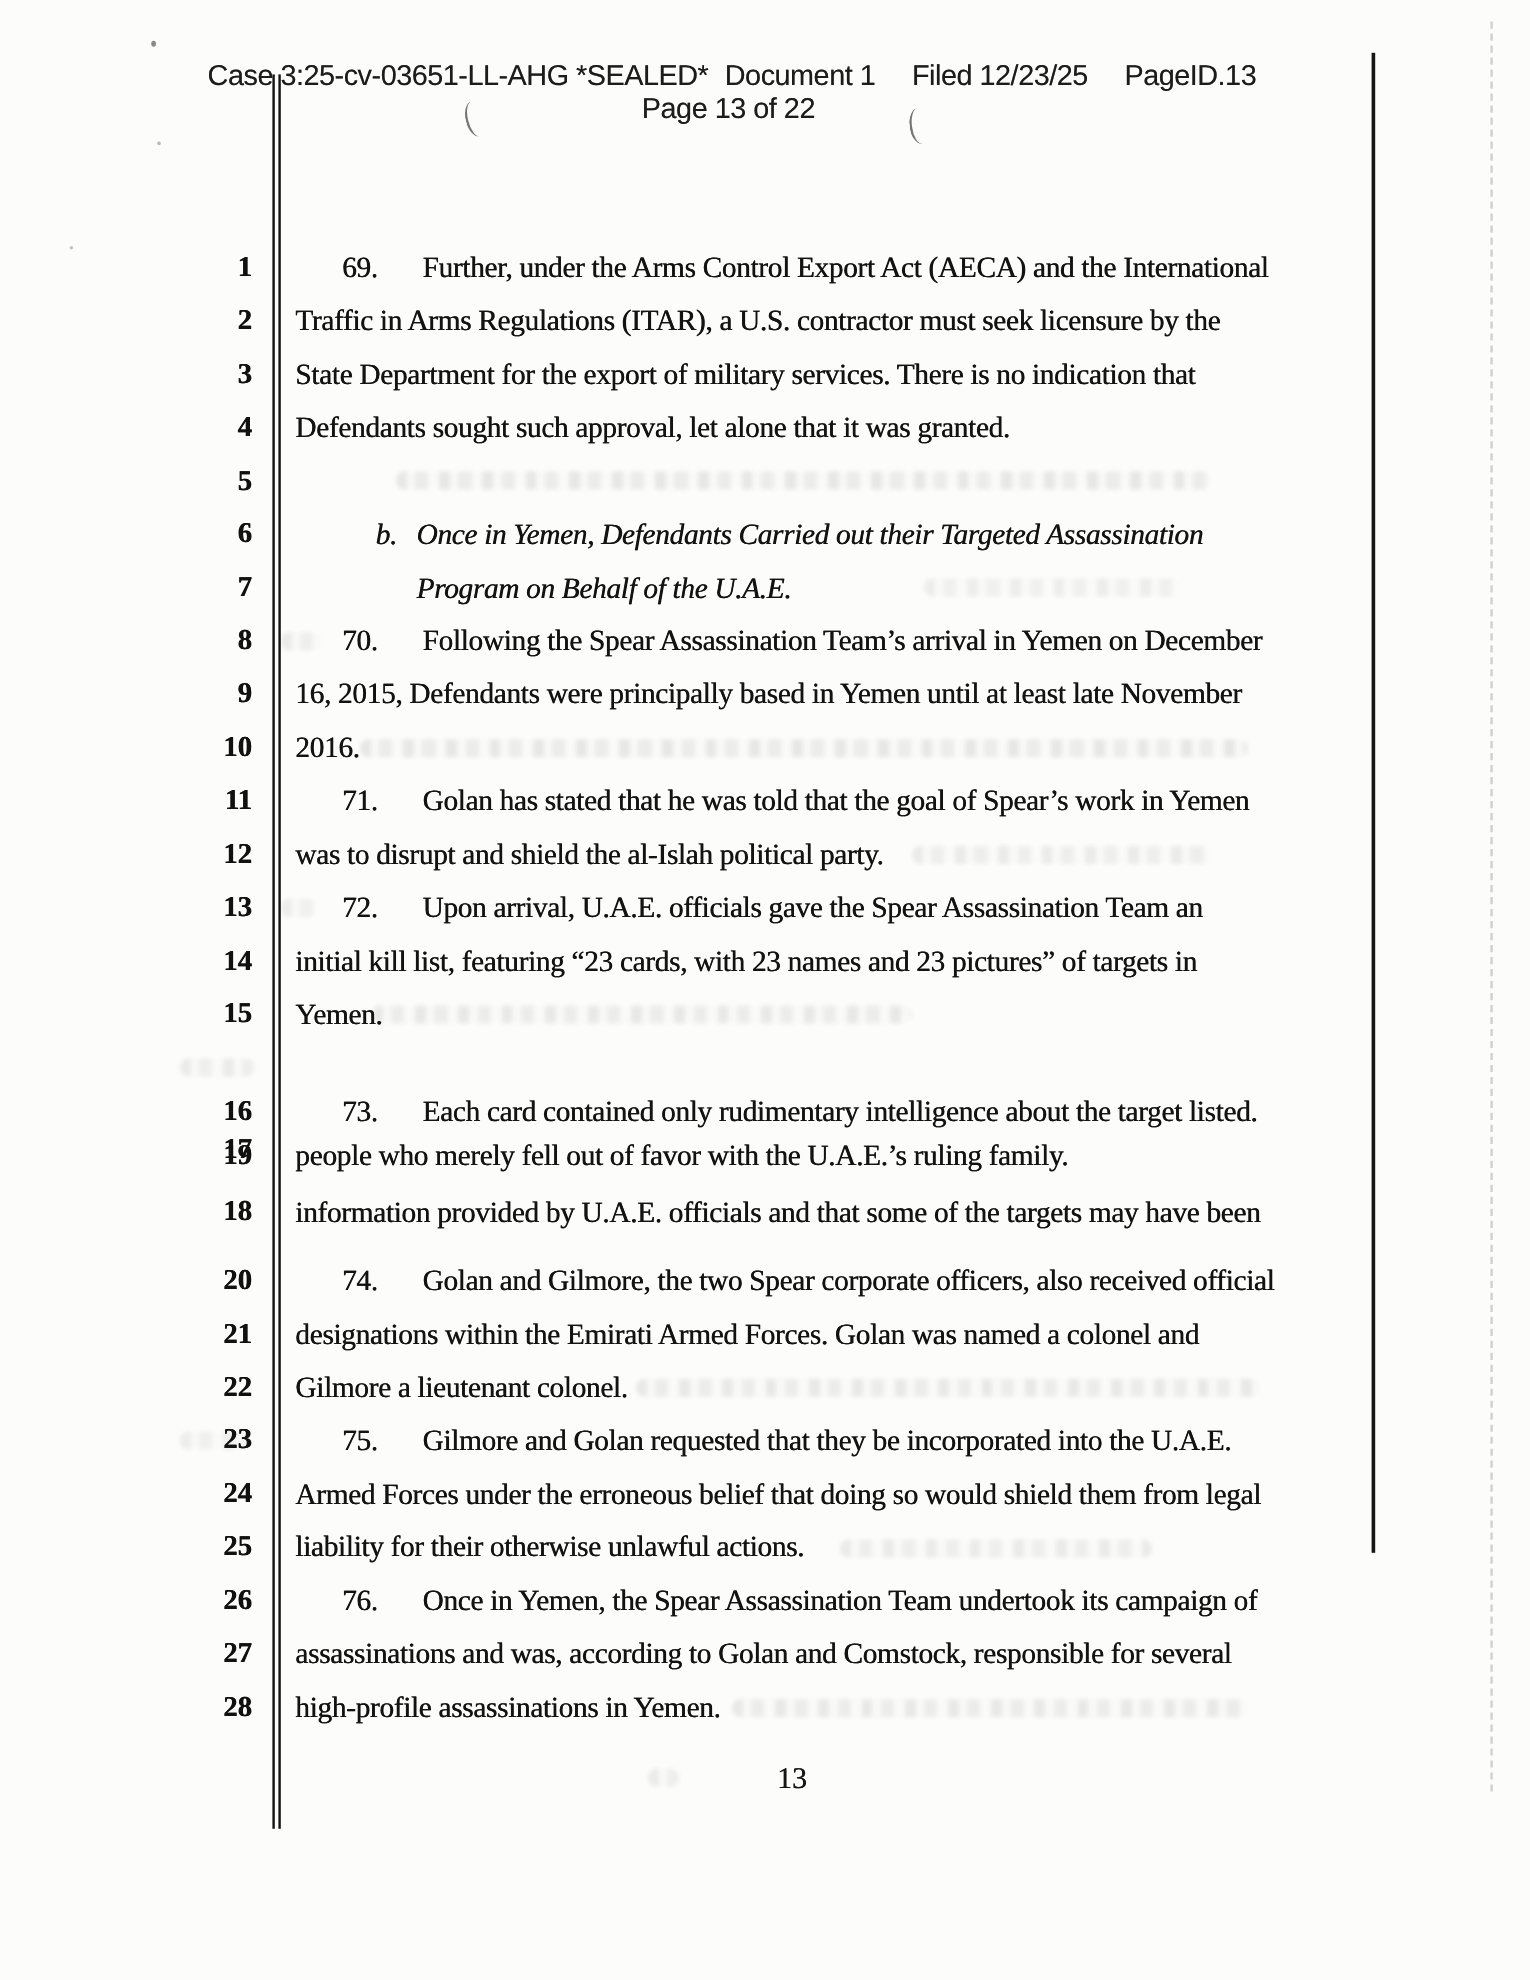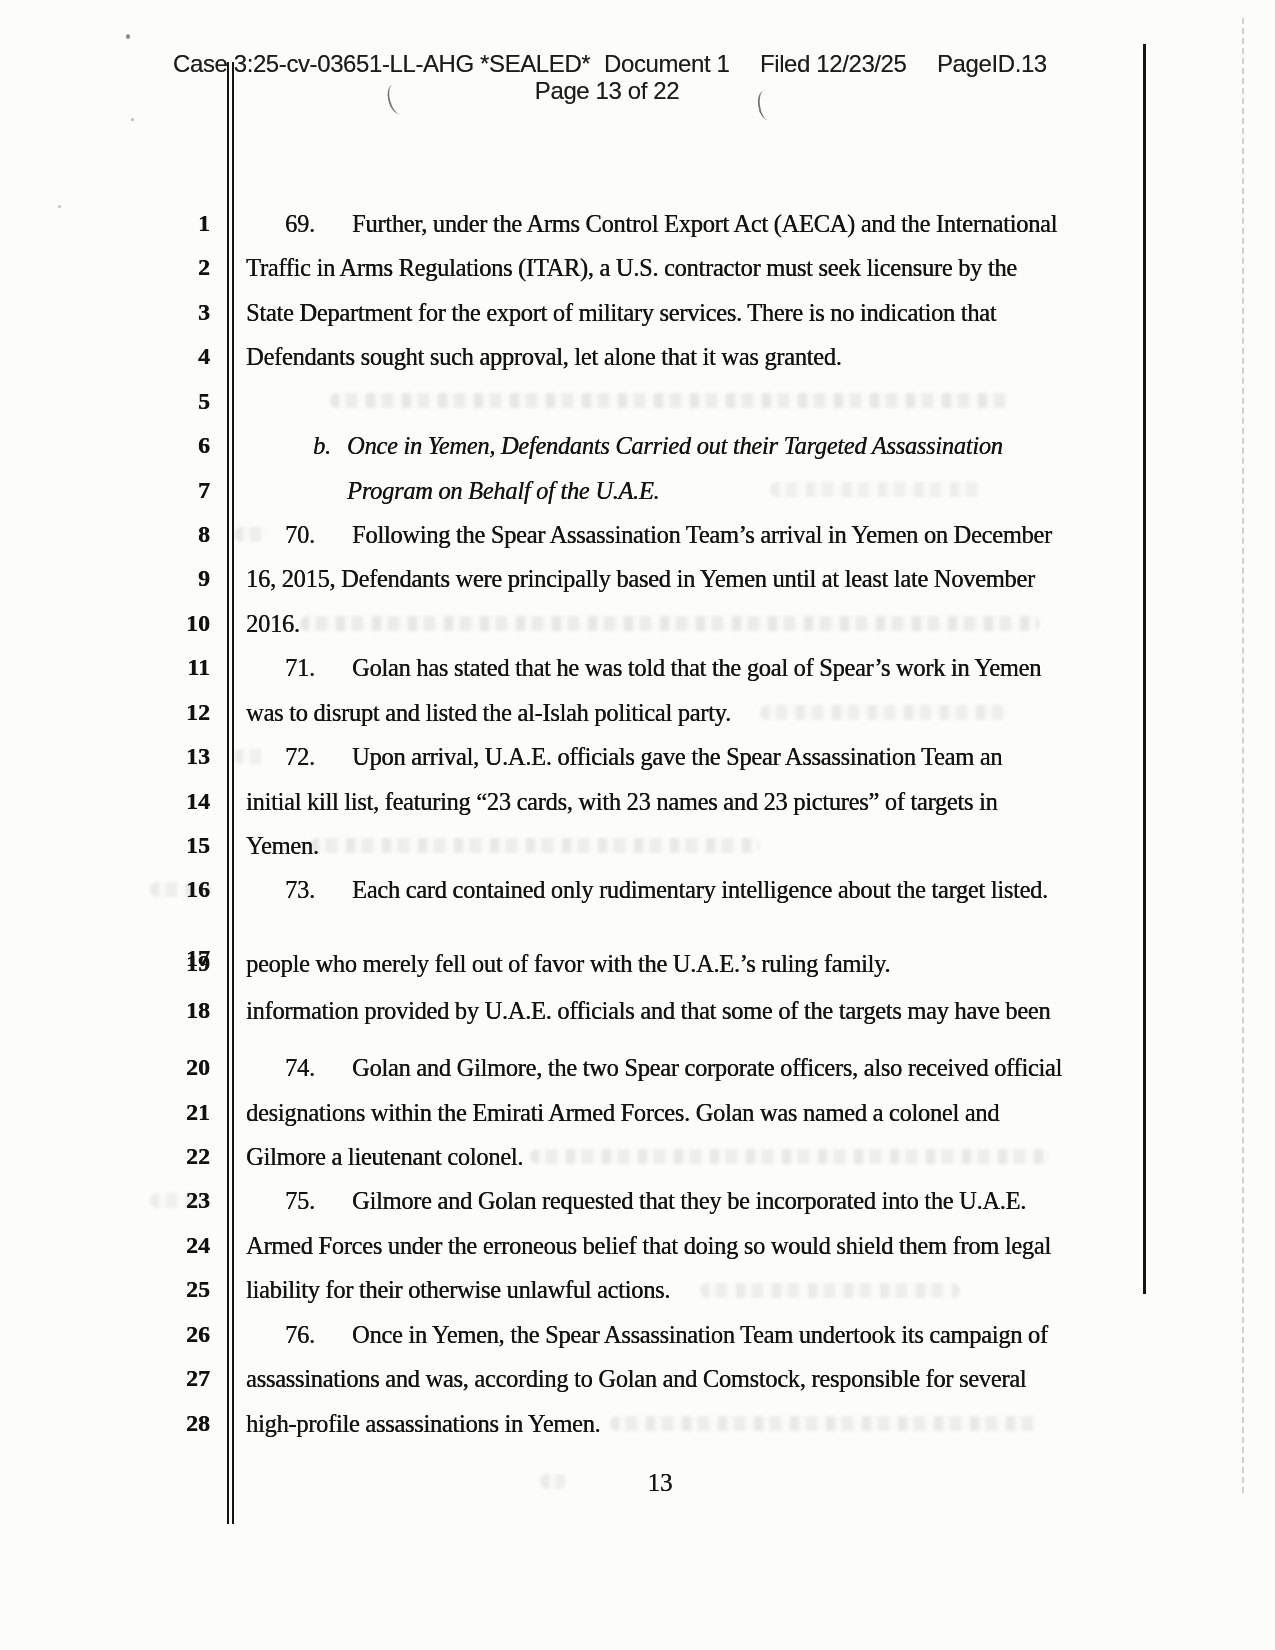--- a/index.html
+++ b/index.html
@@ -128,36 +128,36 @@
         <span class="line-num">10</span>
         <span class="line-text ">2016.</span>
       </div>
       <div class="row" style="top: 645px;">
         <span class="line-num">11</span>
         <span class="line-text pn">71.</span>
         <span class="line-text after-pn">Golan has stated that he was told that the goal of Spear’s work in Yemen</span>
       </div>
       <div class="row" style="top: 690px;">
         <span class="line-num">12</span>
-        <span class="line-text ">was to disrupt and listed the al-Islah political party.</span>
+        <span class="line-text ">was to disrupt and shield the al-Islah political party.</span>
       </div>
       <div class="row" style="top: 734px;">
         <span class="line-num">13</span>
         <span class="line-text pn">72.</span>
         <span class="line-text after-pn">Upon arrival, U.A.E. officials gave the Spear Assassination Team an</span>
       </div>
       <div class="row" style="top: 779px;">
         <span class="line-num">14</span>
         <span class="line-text ">initial kill list, featuring “23 cards, with 23 names and 23 pictures” of targets in</span>
       </div>
       <div class="row" style="top: 823px;">
         <span class="line-num">15</span>
         <span class="line-text ">Yemen.</span>
       </div>
-      <div class="row" style="top: 867px; text-decoration: underline;">
+      <div class="row" style="top: 904px; text-decoration: underline;">
         <span class="line-num">16</span>
         <span class="line-text pn">73.</span>
         <span class="line-text after-pn">Each card contained only rudimentary intelligence about the target listed.</span>
       </div>
       <div class="row" style="top: 936px;">
         <span class="line-num">17</span>
       </div>
       <div class="row" style="top: 988px;">
         <span class="line-num">18</span>
         <span class="line-text ">information provided by U.A.E. officials and that some of the targets may have been</span>

